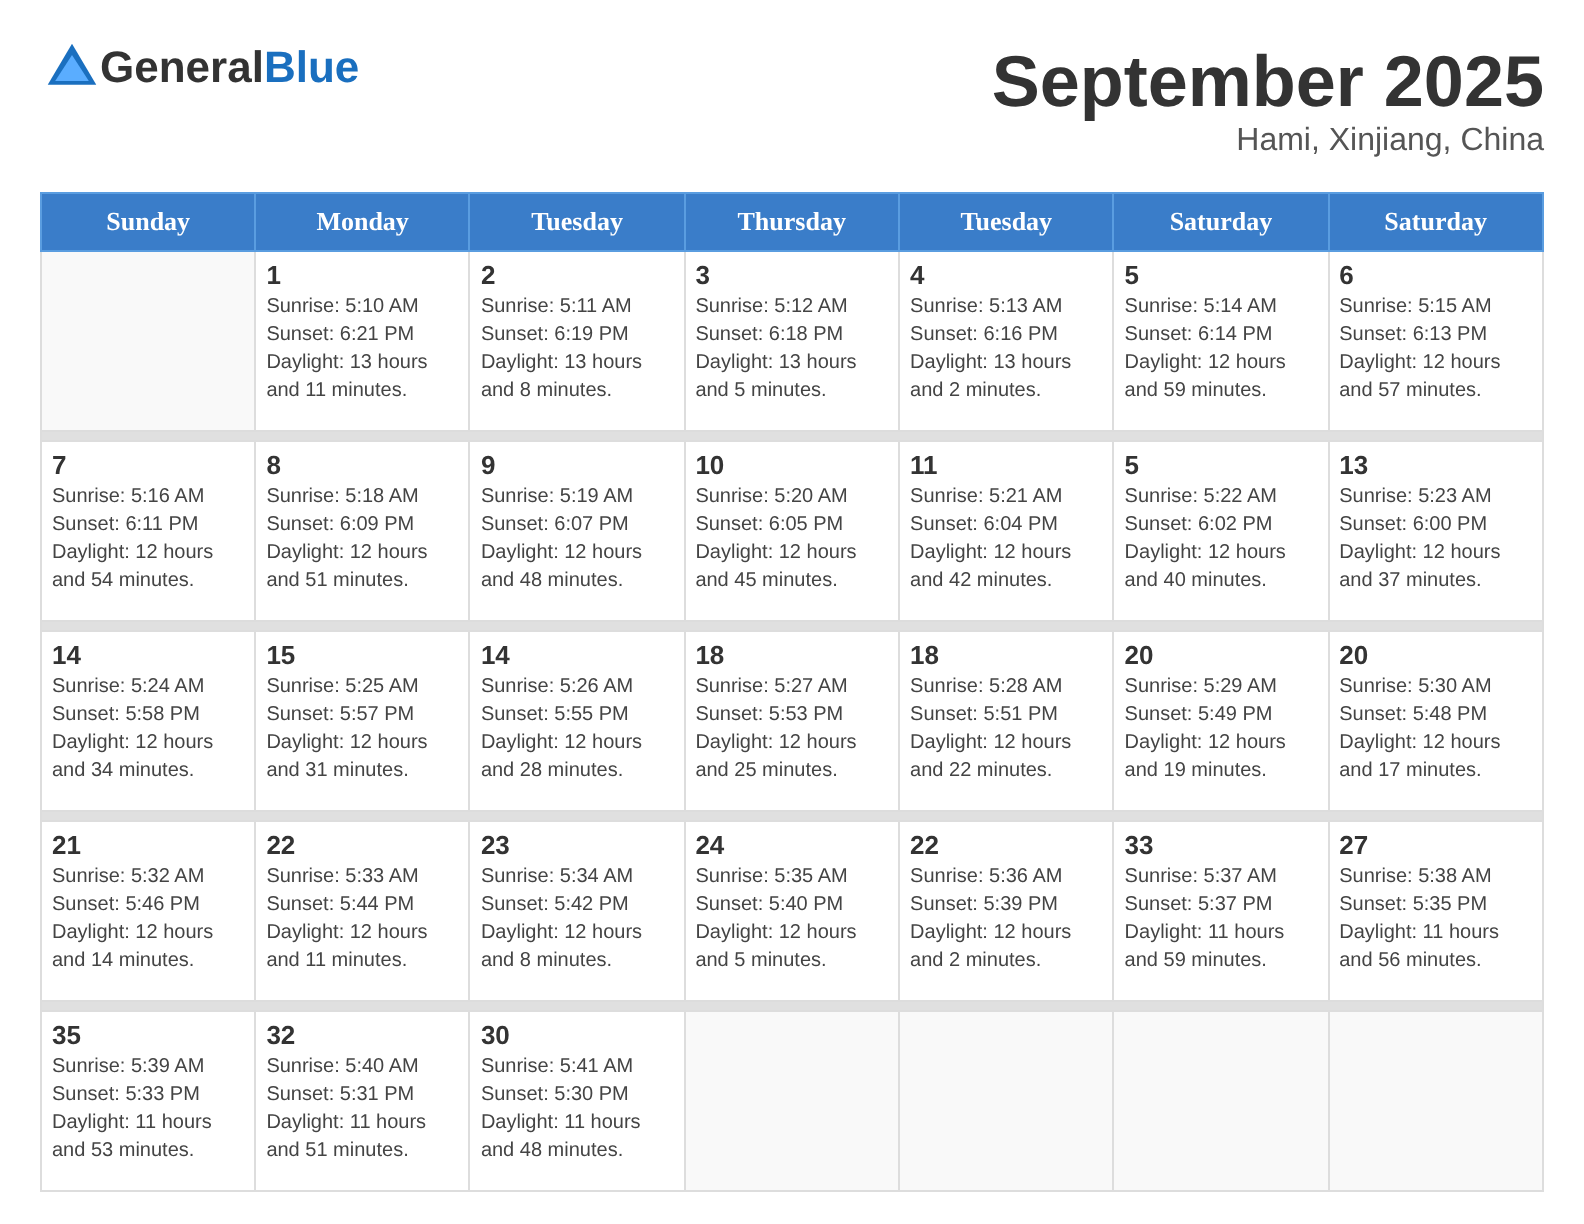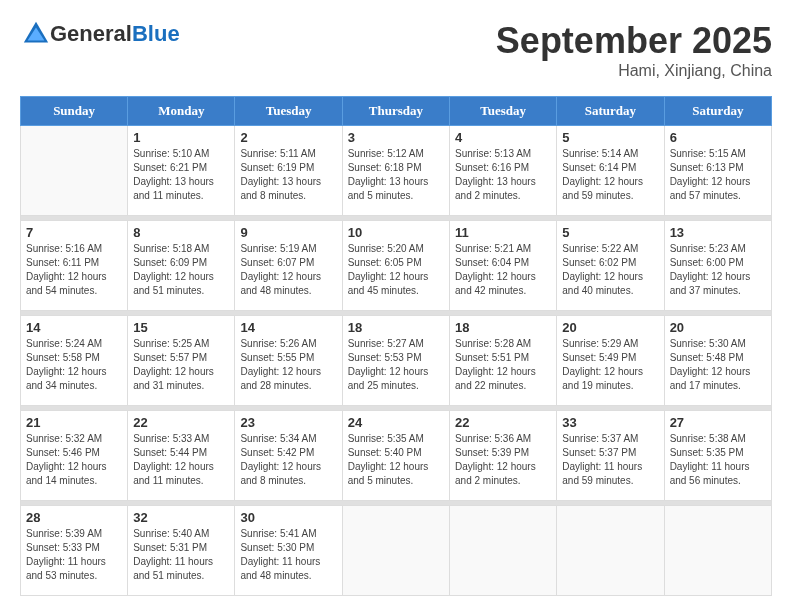--- a/index.html
+++ b/index.html
@@ -242,21 +242,21 @@
         <td>
           <span class="day-number">27</span>
           <div class="day-info">Sunrise: 5:38 AM<br>Sunset: 5:35 PM<br>Daylight: 11 hours<br>and 56 minutes.</div>
         </td>
       </tr>
       <tr>
         <td colspan="7" style="background: rgb(224, 224, 224); height: 5px; padding: 0px;"></td>
       </tr>
       <tr>
         <td>
-          <span class="day-number">28</span>
+          <span class="day-number">35</span>
           <div class="day-info">Sunrise: 5:39 AM<br>Sunset: 5:33 PM<br>Daylight: 11 hours<br>and 53 minutes.</div>
         </td>
         <td>
           <span class="day-number">32</span>
           <div class="day-info">Sunrise: 5:40 AM<br>Sunset: 5:31 PM<br>Daylight: 11 hours<br>and 51 minutes.</div>
         </td>
         <td>
           <span class="day-number">30</span>
           <div class="day-info">Sunrise: 5:41 AM<br>Sunset: 5:30 PM<br>Daylight: 11 hours<br>and 48 minutes.</div>
         </td>

